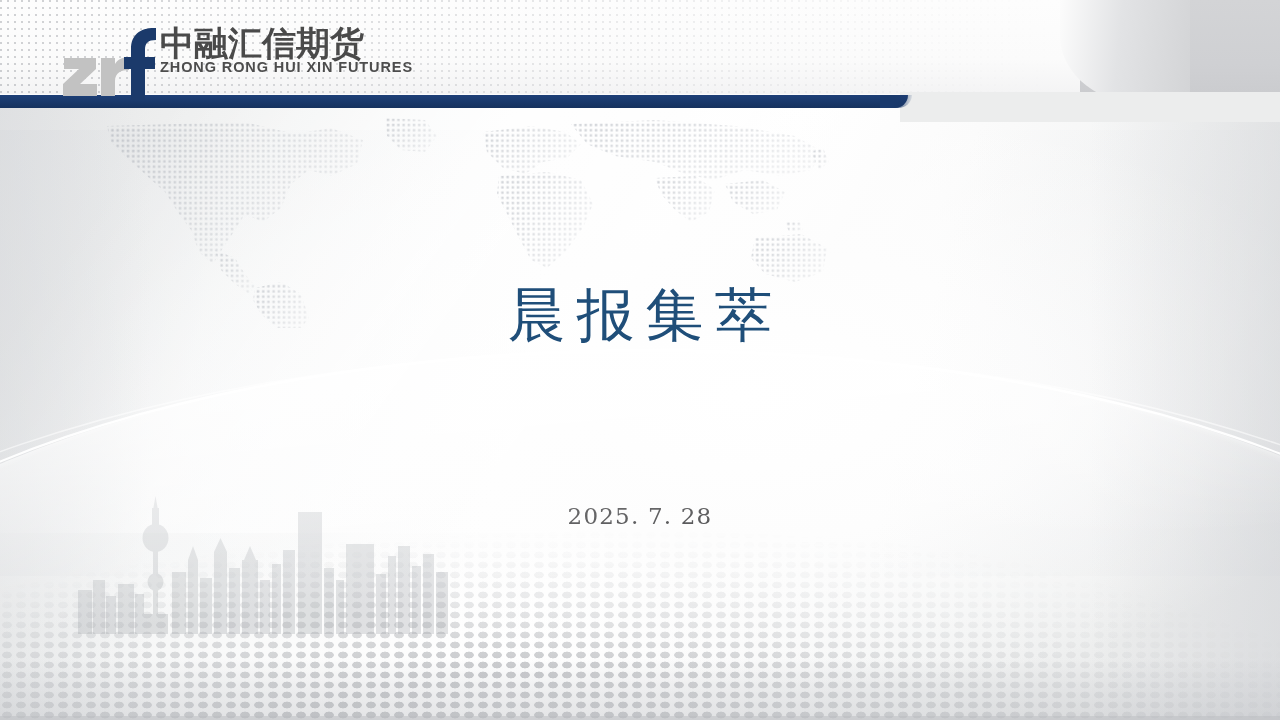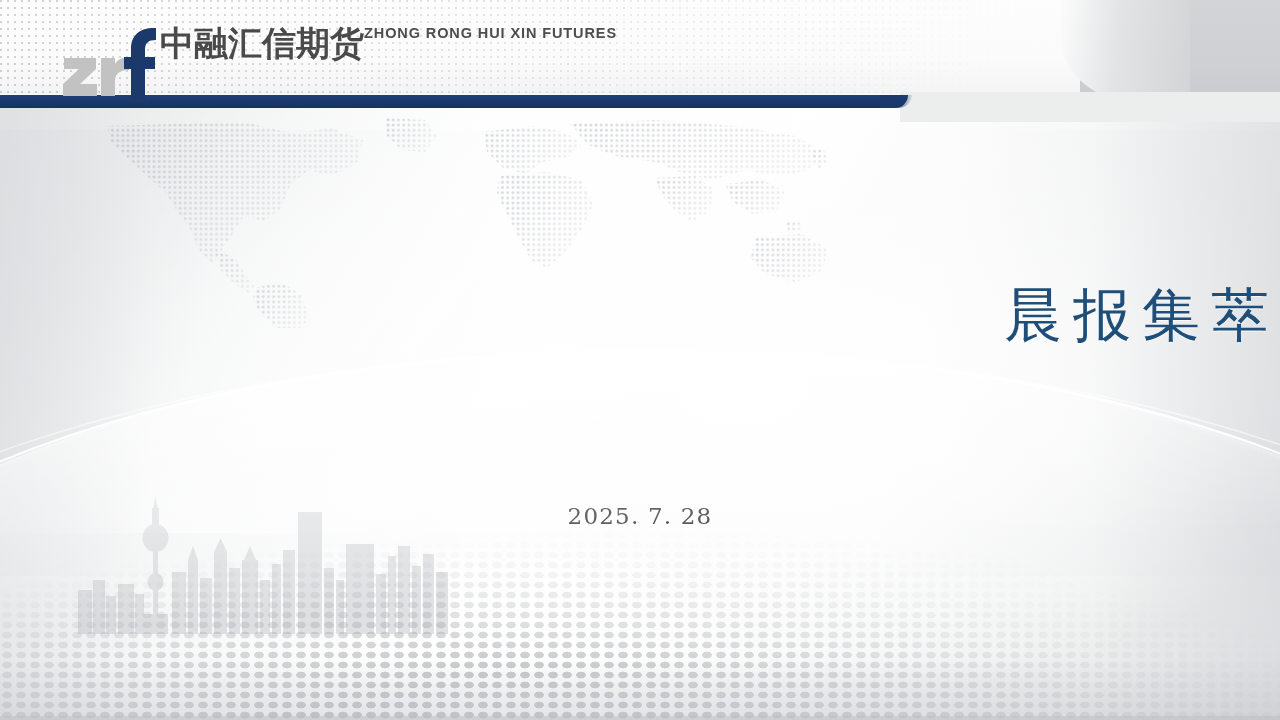--- a/index.html
+++ b/index.html
@@ -179,21 +179,21 @@
     align-items: flex-start;
     height: 76px;
   }
   .logo-mark {
     width: 96px;
     height: 76px;
     flex: none;
   }
   .logo-text {
     display: flex;
-    flex-direction: row;
+    flex-direction: column;
     justify-content: flex-start;
     height: 76px;
     margin-left: 2px;
     padding-bottom: 2px;
   }
   .logo-en {
     font-size: 14.5px;
     font-weight: bold;
     letter-spacing: 0.9px;
     color: #4d4d4d;
@@ -201,21 +201,21 @@
     white-space: nowrap;
     font-family: "Liberation Sans", sans-serif;
   }
 
   
   .title {
     position: absolute;
     left: 0;
     top: 282px;
     width: 1280px;
-    text-align: right;
+    text-align: center;
     font-family: "DejaVu Serif", "Liberation Serif", serif;
     font-size: 58px;
     font-weight: normal;
     letter-spacing: 11px;
     text-indent: 11px;
     color: #1f4e79;
     line-height: 1.15;
     text-shadow: 0 1px 1px rgba(255,255,255,0.8);
   }
 

